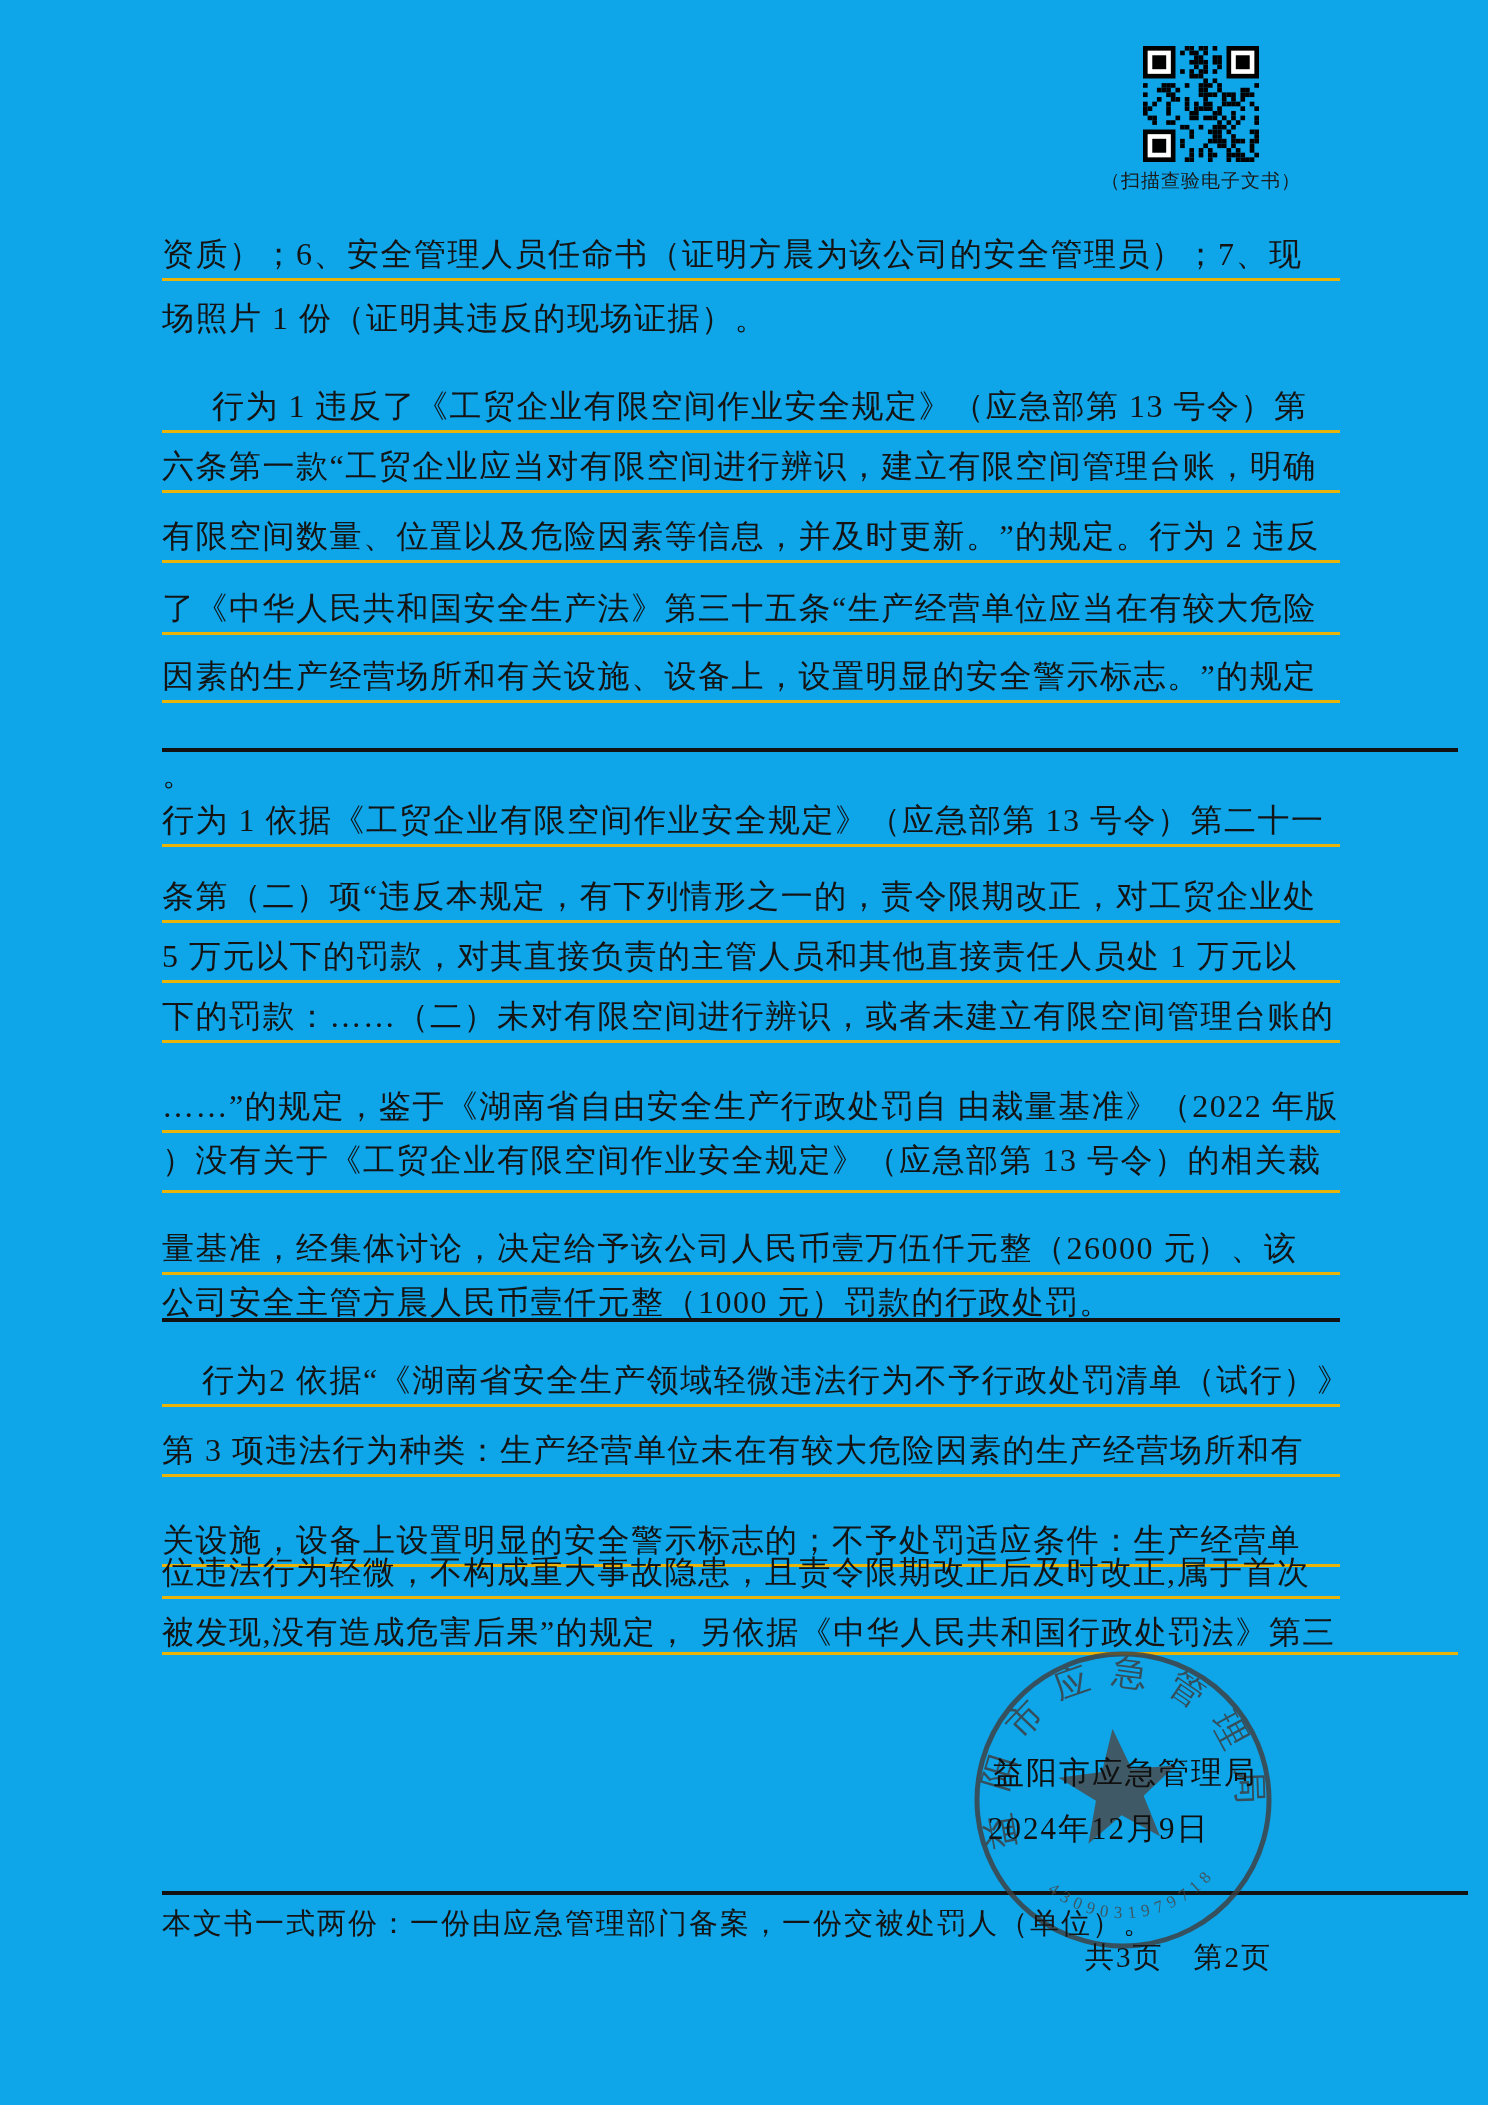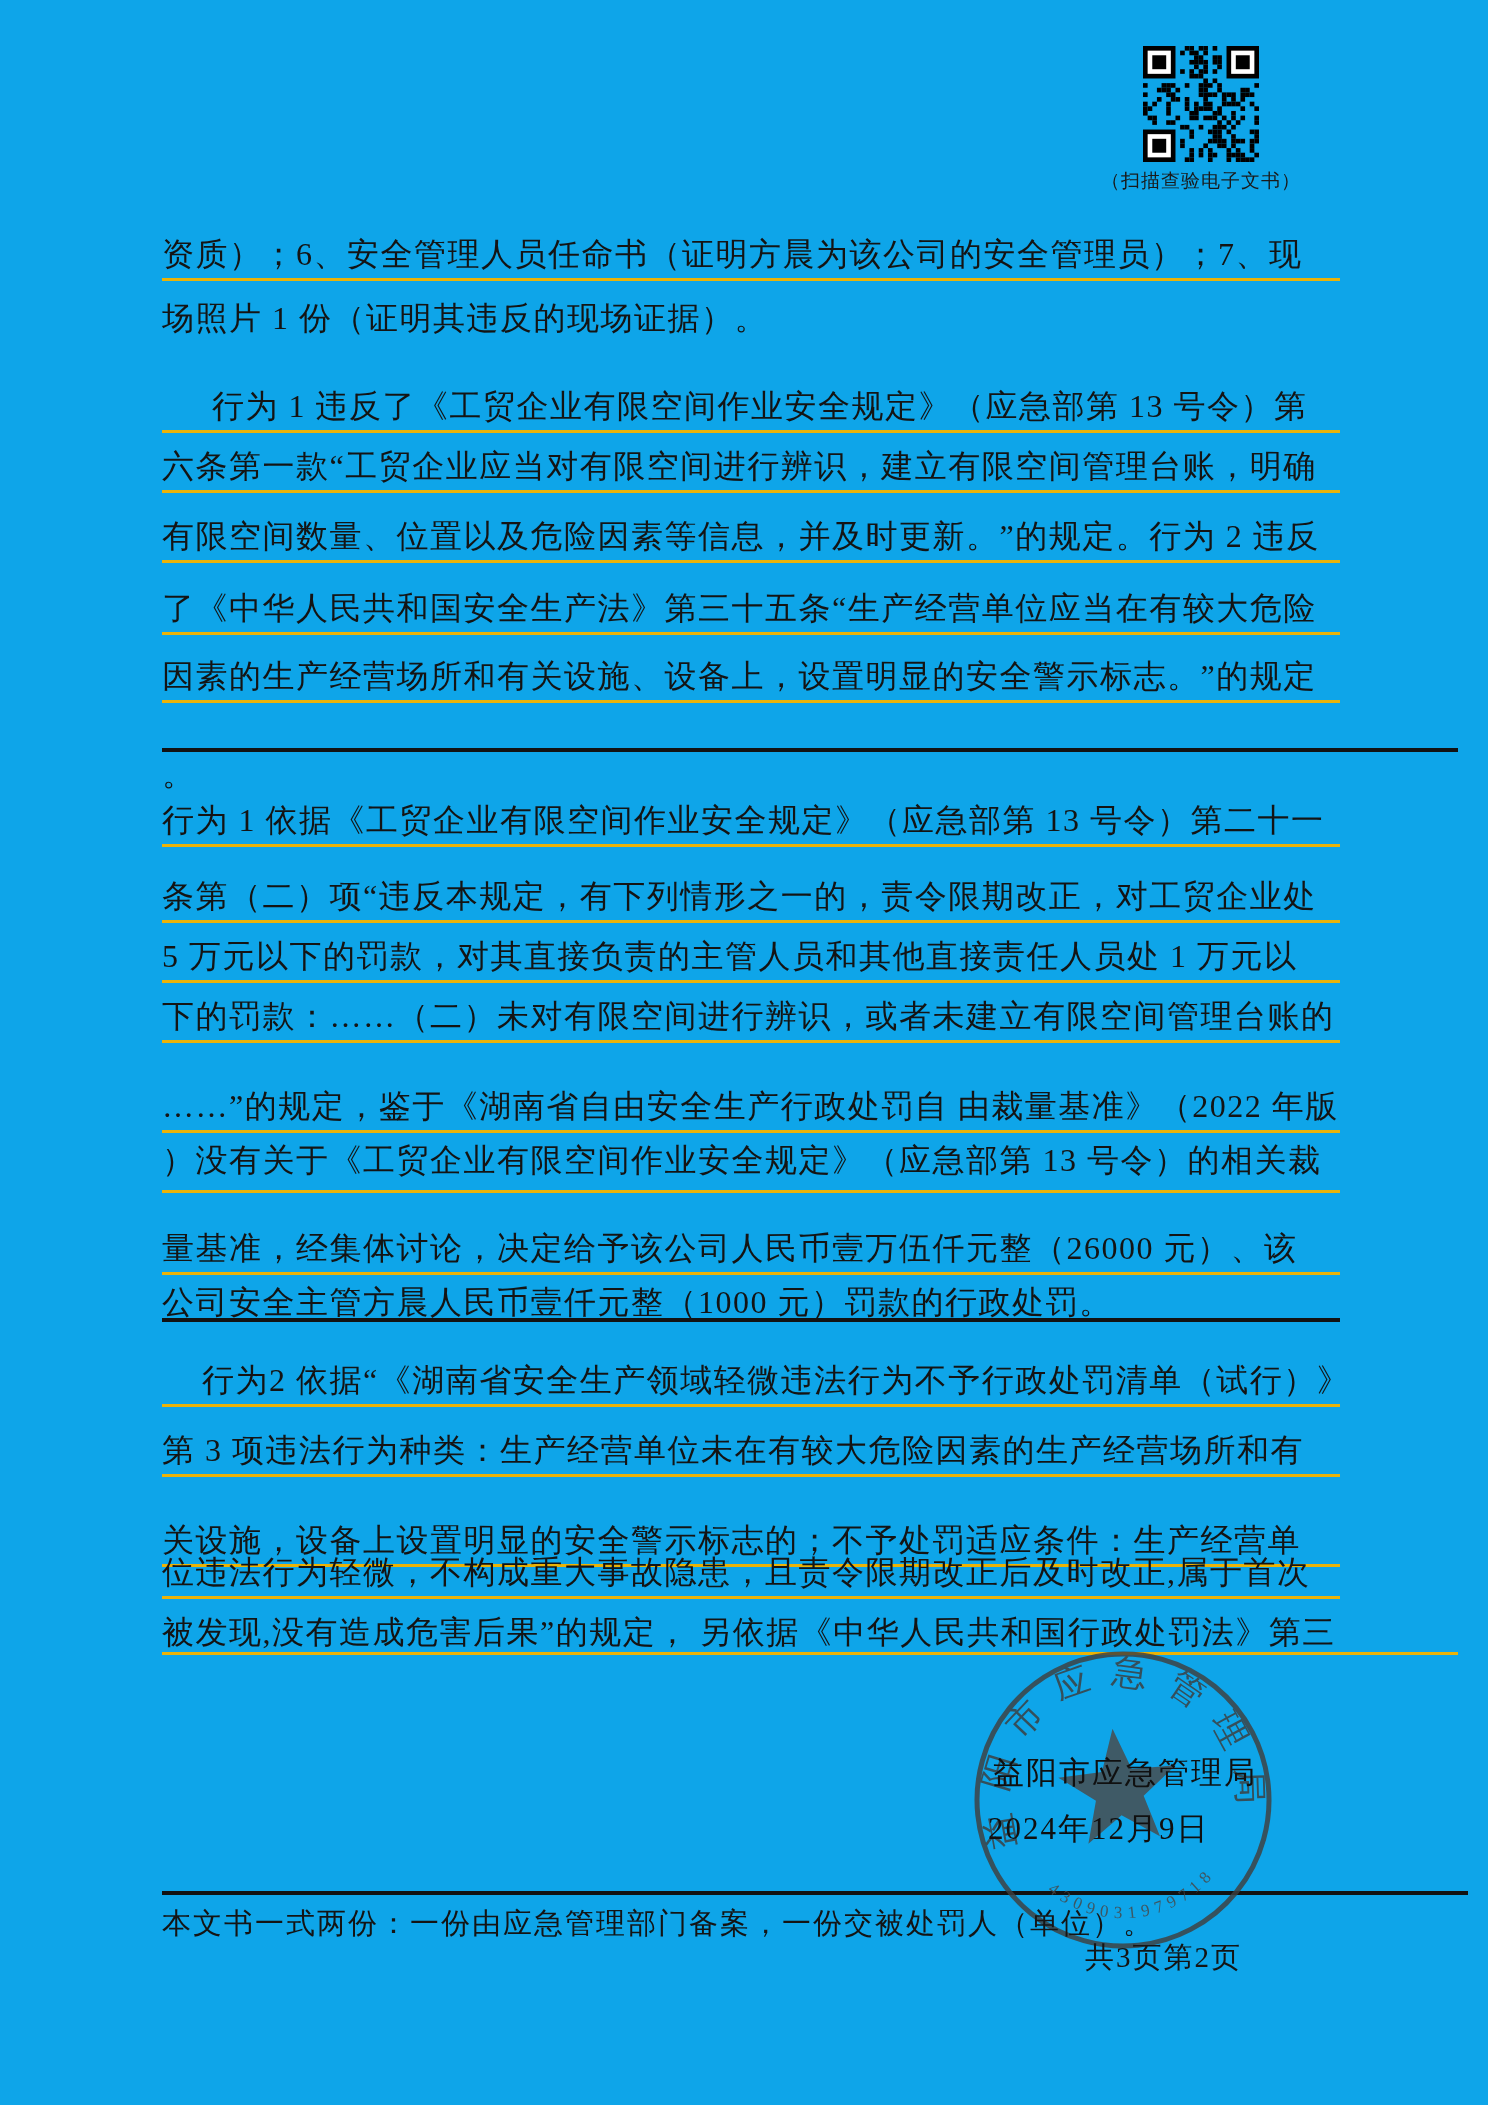--- a/index.html
+++ b/index.html
@@ -63,20 +63,21 @@
     white-space:nowrap;
     color:#141414;
     z-index:4;
   }
   .page-info{
     position:absolute;
     left:1085px;top:1938px;
     font-size:29px;
     letter-spacing:2px;
     display:flex;
+    gap:30px;
     color:#141414;
     z-index:4;
   }
   .footer-rule{top:1891px;width:1306px;}
 </style>
 </head>
 <body>
 
 <div class="page">
 

